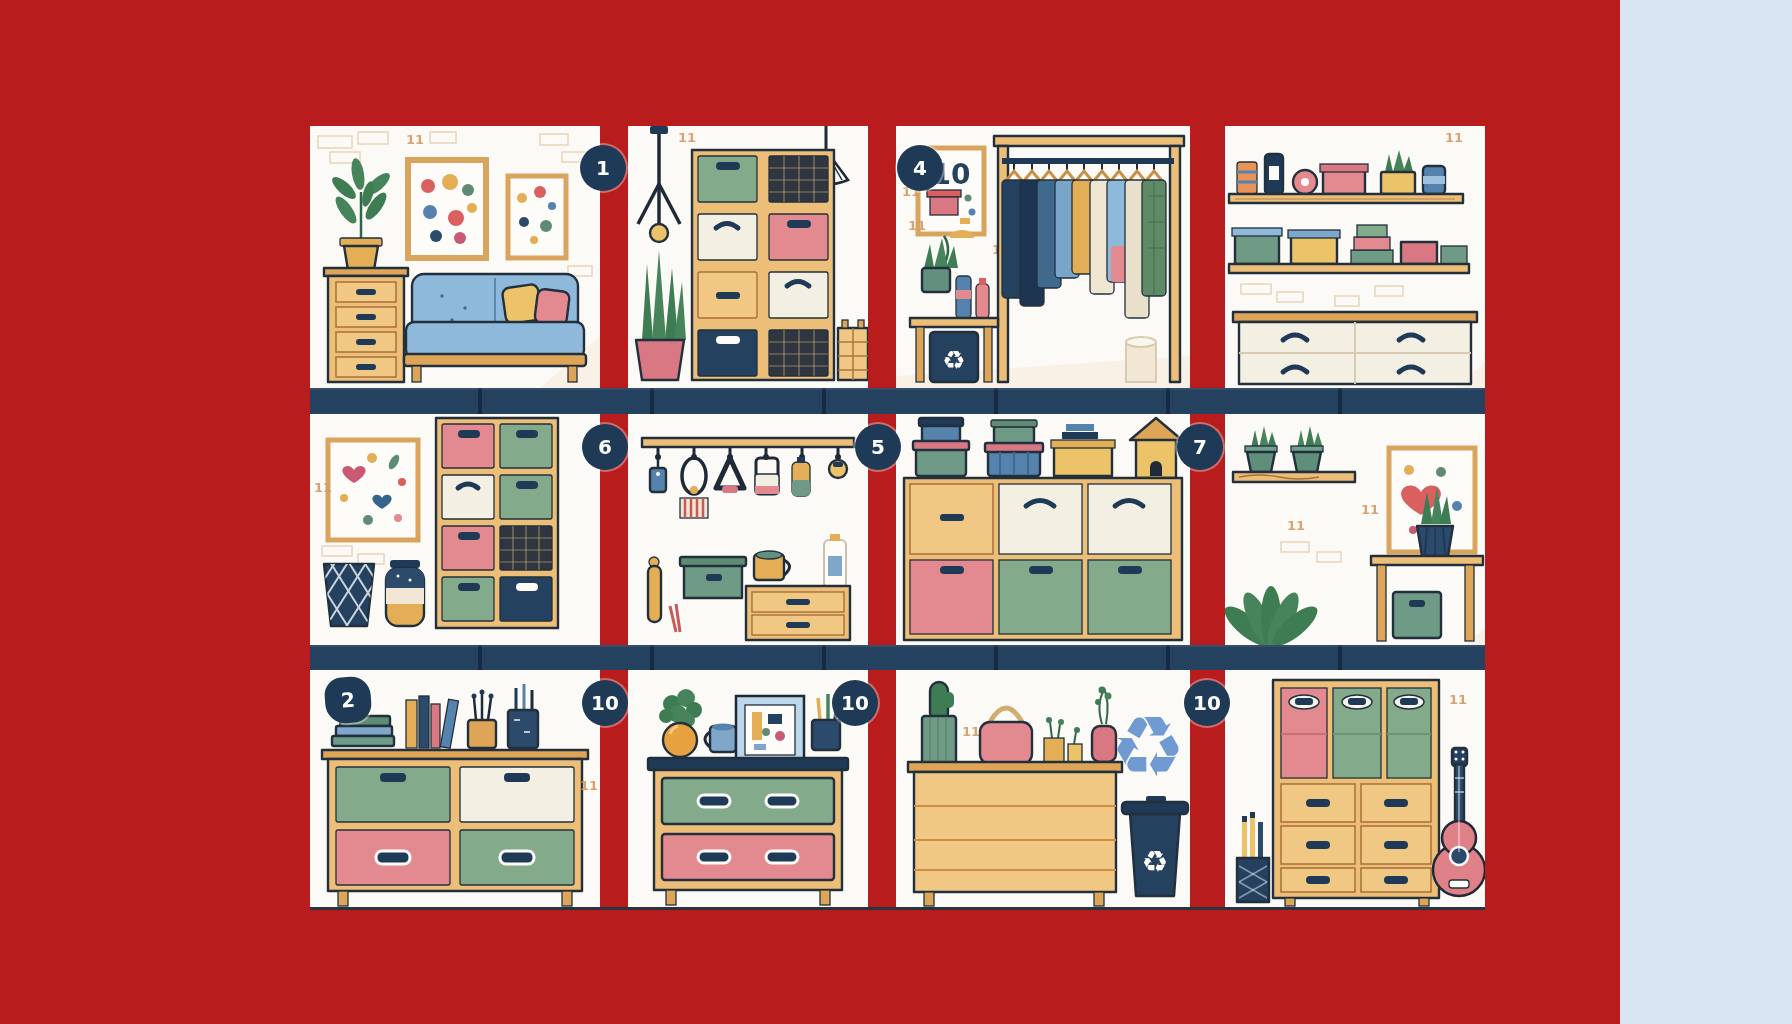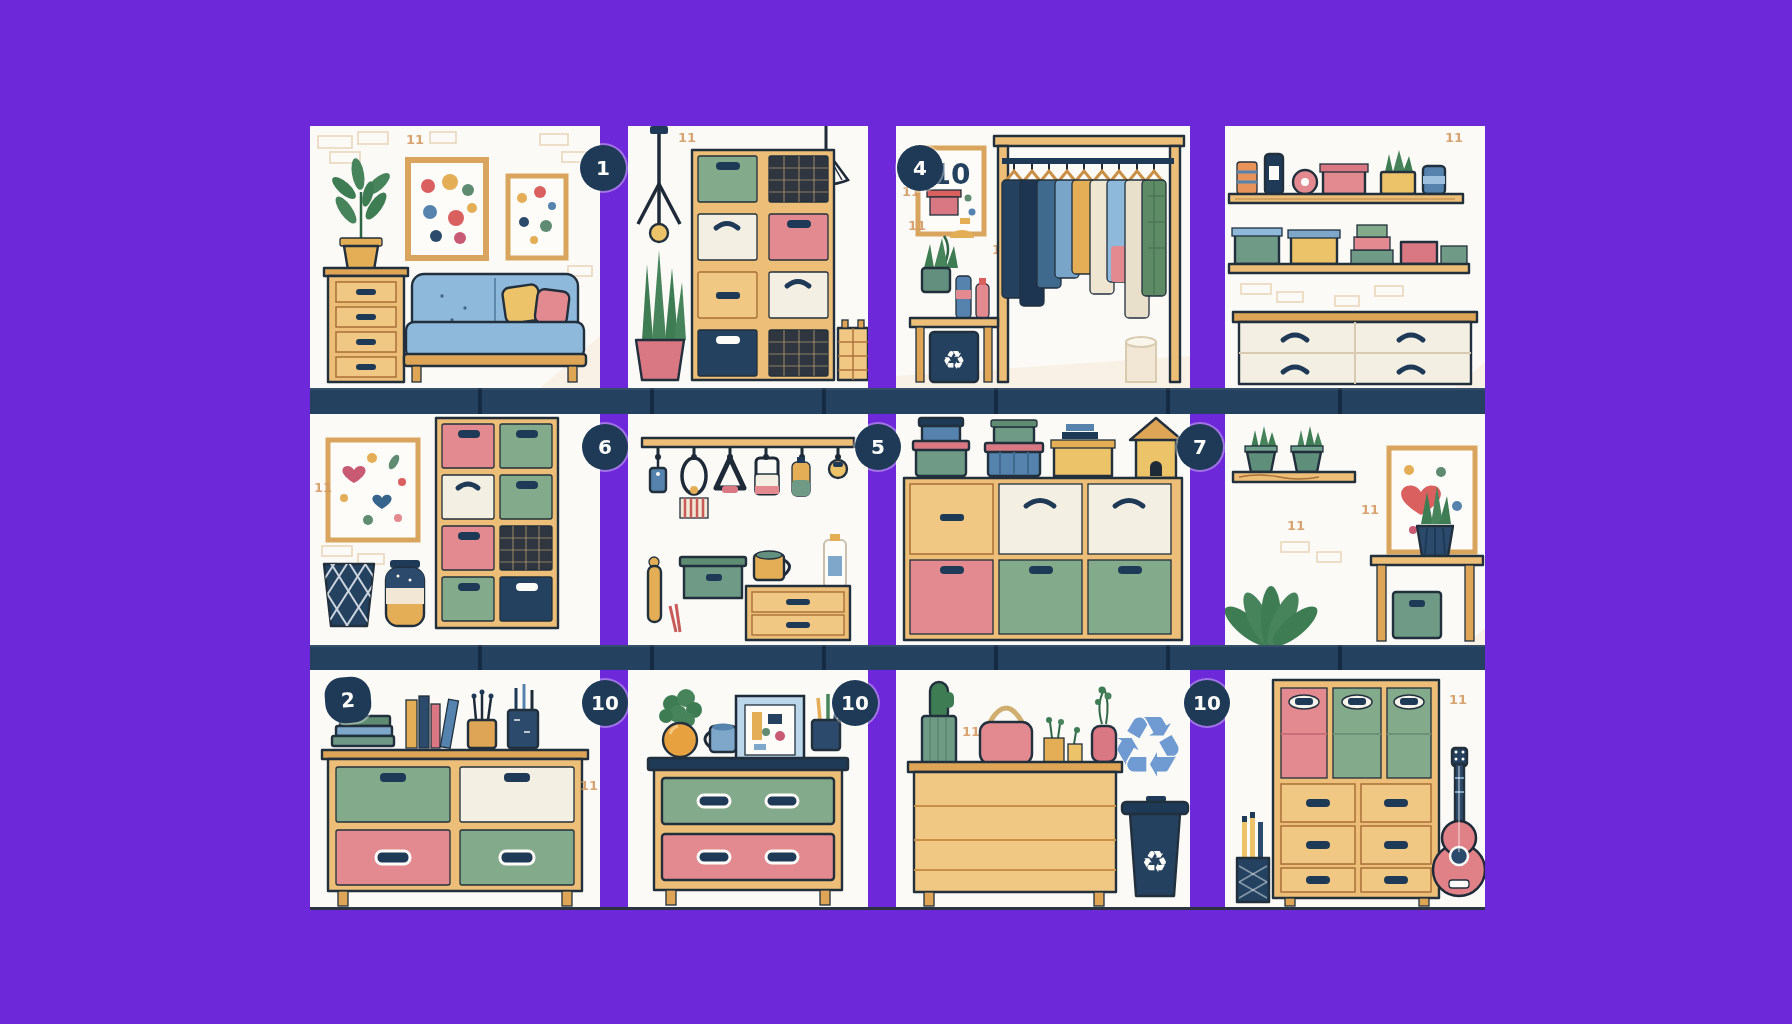--- a/index.html
+++ b/index.html
@@ -1,16 +1,16 @@
 <!DOCTYPE html>
 <html><head>
 <meta charset="utf-8">
 <style>
   html,body{margin:0;padding:0;background:#d9e5f2;}
-  .stage{position:relative;width:1792px;height:1024px;background:#6d28d9;overflow:hidden;
+  .stage{position:relative;width:1620px;height:1024px;background:#b91c1c;overflow:hidden;
          font-family:"DejaVu Sans",sans-serif;}
   .panel{position:absolute;background:#fcfaf6;}
   .bar{position:absolute;left:310px;width:1175px;background-color:#24415f;
        background-image:repeating-linear-gradient(90deg,transparent 0 168px,rgba(10,25,44,.55) 168px 172px);
        box-shadow:inset 0 2px 0 rgba(255,255,255,.08);}
   .floor{position:absolute;left:310px;width:1175px;height:3px;background:#2b3340;}
   .badge{position:absolute;width:46px;height:46px;border-radius:50%;background:#1e3a57;
          color:#fdfdfb;display:flex;align-items:center;justify-content:center;
          font:700 20px "DejaVu Sans",sans-serif;box-shadow:0 0 0 2px rgba(255,255,255,.35);}
   .badge.sq{border-radius:38% 42% 40% 44%;transform:rotate(-4deg);}

